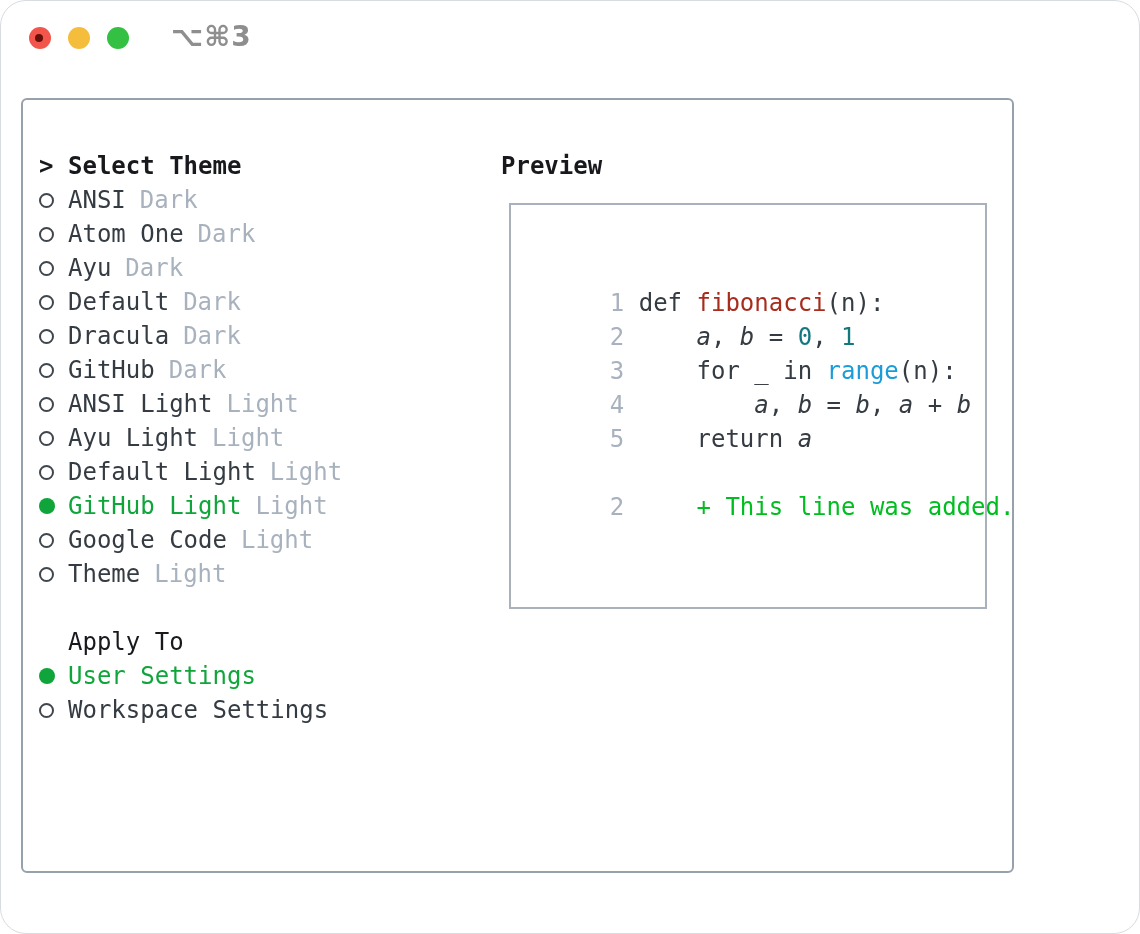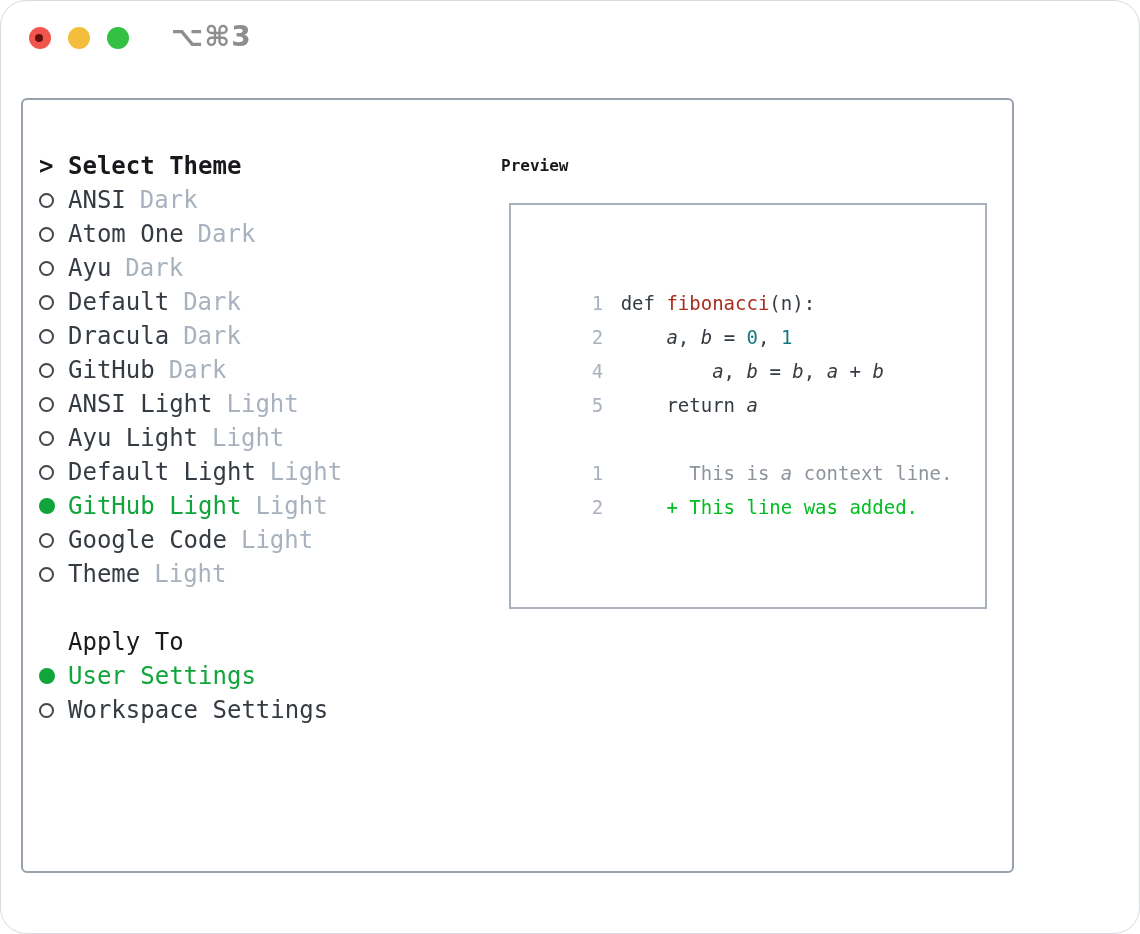--- a/index.html
+++ b/index.html
@@ -37,25 +37,25 @@
   .heading-row{font-weight:bold;color:var(--text-black);}
   .tvariant{margin-left:14px;color:var(--muted);}
   .theme-option.selected .tname{color:var(--green-sel);}
   .apply-gap{height:34px;}
   .apply-heading-row{color:var(--text-black);}
   .apply-option.selected .tname{color:var(--green-sel);}
   .hint{margin-top:34px;color:var(--hint);line-height:34px;}
 
   
   .preview-heading{position:absolute;left:500px;top:148px;height:34px;line-height:34px;
-                   font-size:16px;font-weight:bold;color:var(--text-black);}
+                   font-size:24px;font-weight:bold;color:var(--text-black);}
   .preview-box{position:absolute;left:508px;top:202px;width:478px;height:406px;
                border:2px solid var(--preview-border);box-sizing:border-box;
                padding:47px 0 0 12px;background:#fff;}
-  .code-line{height:34px;line-height:34px;font-size:19px;white-space:pre;}
+  .code-line{height:34px;line-height:34px;font-size:24px;white-space:pre;}
   .lnum{display:inline-block;width:29px;color:var(--muted);}
   .code-line span{white-space:pre;}
   .seg-c{color:var(--text-dark);}
   .seg-v{color:var(--text-dark);font-style:italic;}
   .seg-fn{color:var(--red-func);}
   .seg-n{color:var(--teal);}
   .seg-b{color:var(--blue);}
   .seg-x{color:var(--context);}
   .seg-xv{color:var(--context);font-style:italic;}
   .seg-d{color:var(--red-del);}
@@ -165,29 +165,29 @@
   <div class="preview-heading">Preview</div>
 
   <div class="preview-box">
     <div class="code-line">
       <span class="lnum">1</span><span><span class="seg-c">def </span><span class="seg-fn">fibonacci</span><span class="seg-c">(n):</span></span>
     </div>
     <div class="code-line">
       <span class="lnum">2</span><span><span class="seg-c">    </span><span class="seg-v">a</span><span class="seg-c">, </span><span class="seg-v">b</span><span class="seg-c"> = </span><span class="seg-n">0</span><span class="seg-c">, </span><span class="seg-n">1</span></span>
     </div>
     <div class="code-line">
+      <span class="lnum">3</span><span><span class="seg-c">    for _ in </span><span class="seg-b">range</span><span class="seg-c">(n):</span></span>
+    </div>
+    <div class="code-line">
       <span class="lnum">4</span><span><span class="seg-c">        </span><span class="seg-v">a</span><span class="seg-c">, </span><span class="seg-v">b</span><span class="seg-c"> = </span><span class="seg-v">b</span><span class="seg-c">, </span><span class="seg-v">a</span><span class="seg-c"> + </span><span class="seg-v">b</span></span>
     </div>
     <div class="code-line">
       <span class="lnum">5</span><span><span class="seg-c">    return </span><span class="seg-v">a</span></span>
     </div>
     <div class="code-line">
       <span class="lnum"></span><span></span>
     </div>
     <div class="code-line">
-      <span class="lnum">1</span><span><span class="seg-x">      This is </span><span class="seg-xv">a</span><span class="seg-x"> context line.</span></span>
-    </div>
-    <div class="code-line">
       <span class="lnum">2</span><span><span class="seg-c">    </span><span class="seg-a">+ This line was added.</span></span>
     </div>
   </div>
 
 </div>
 
 </body></html>

